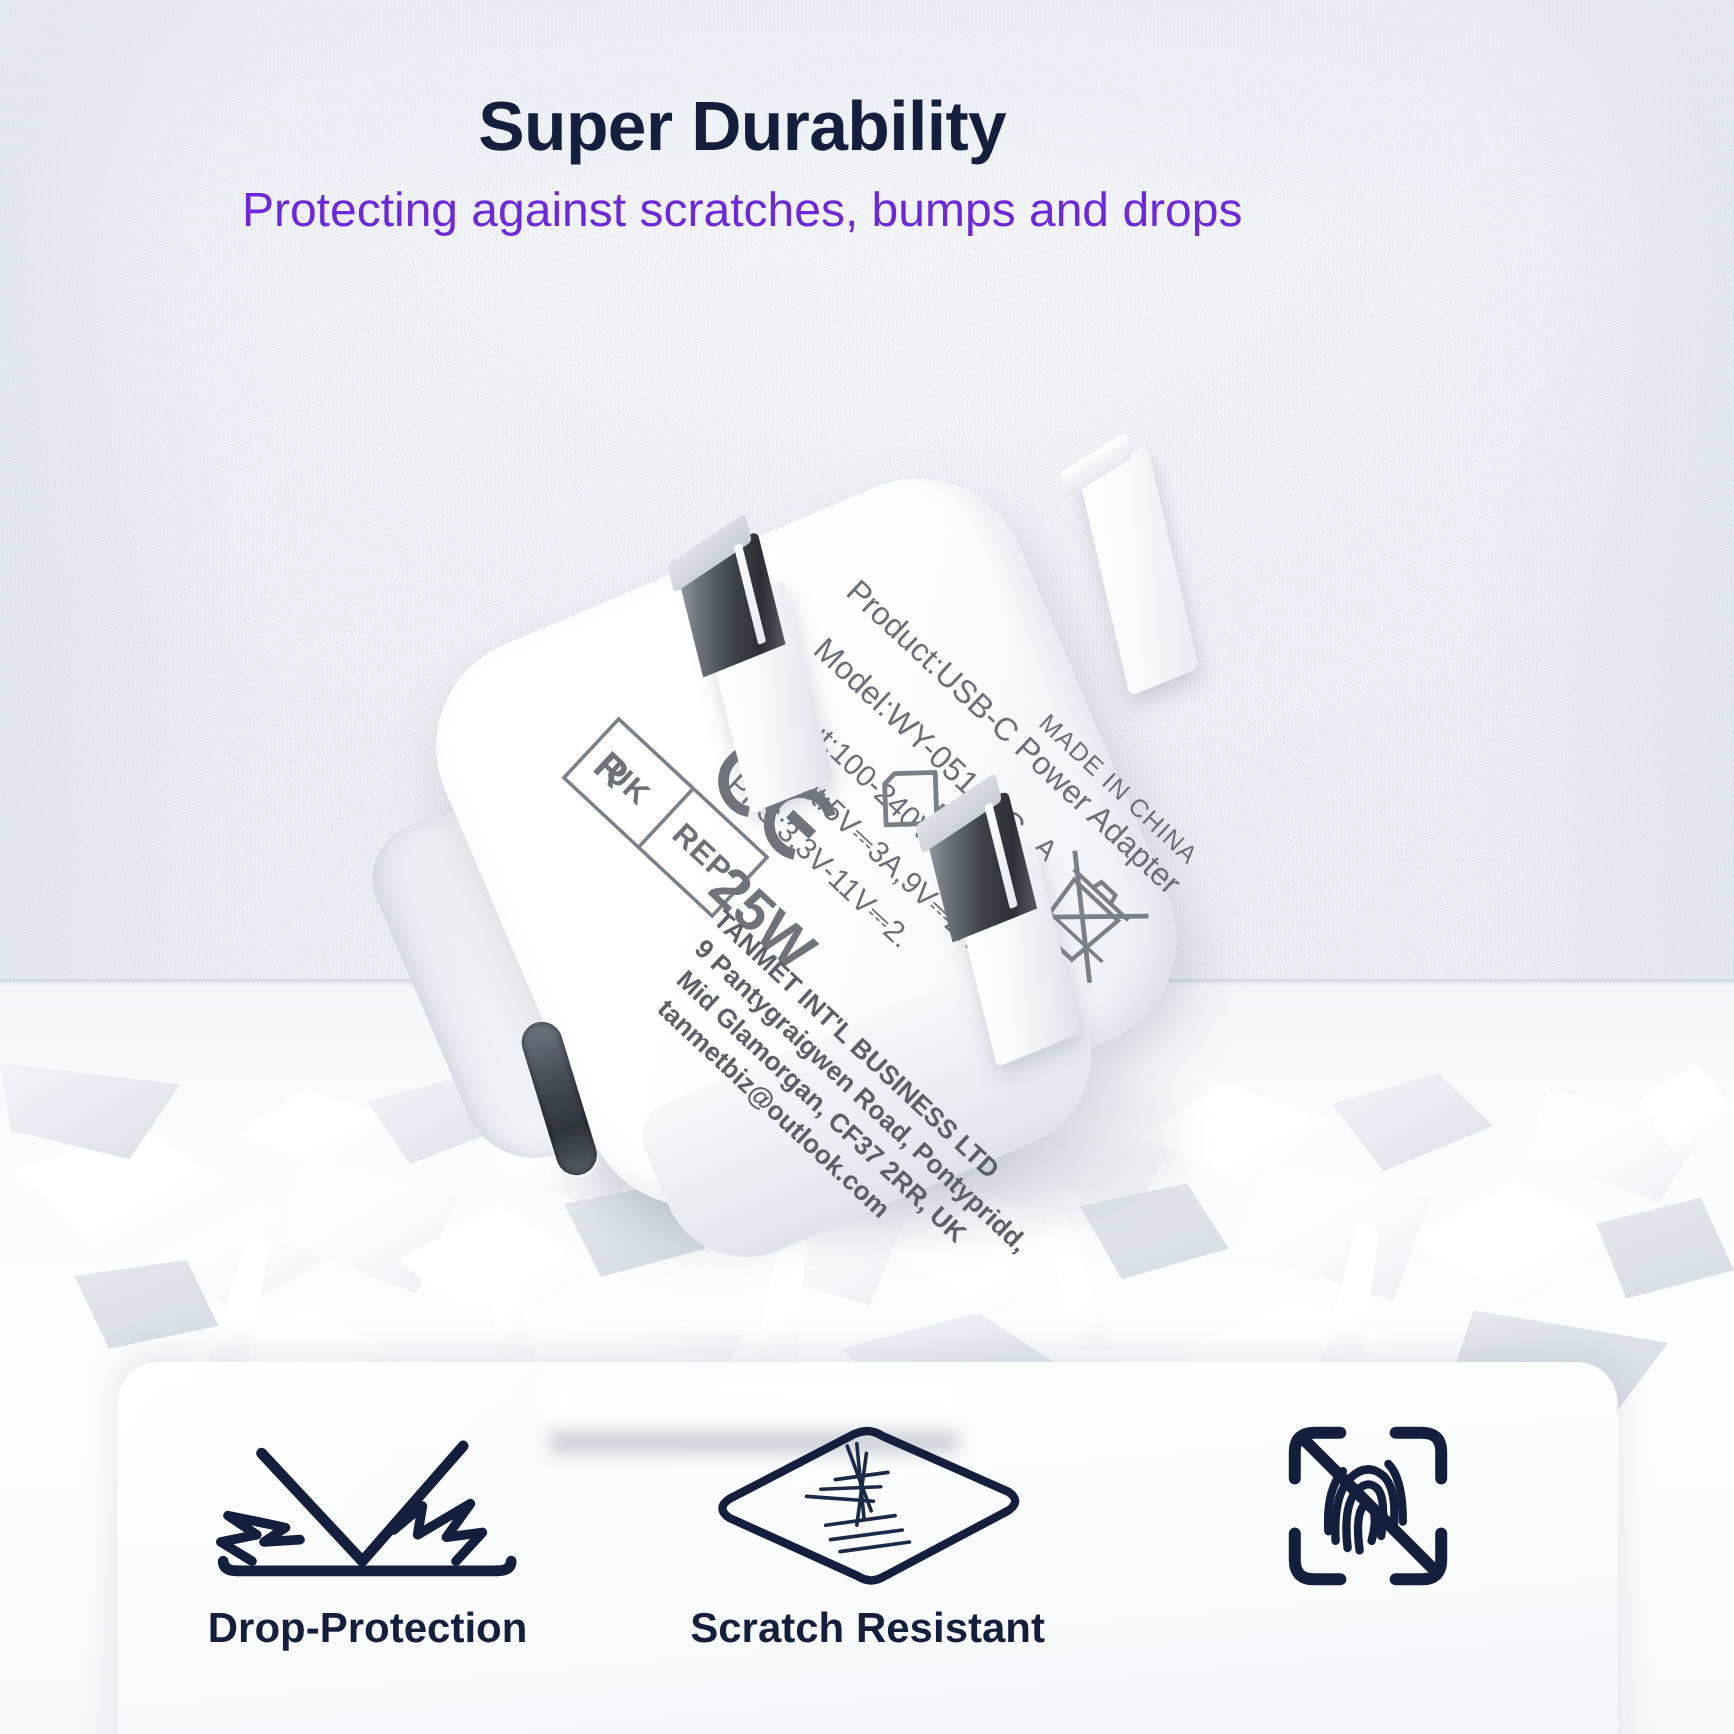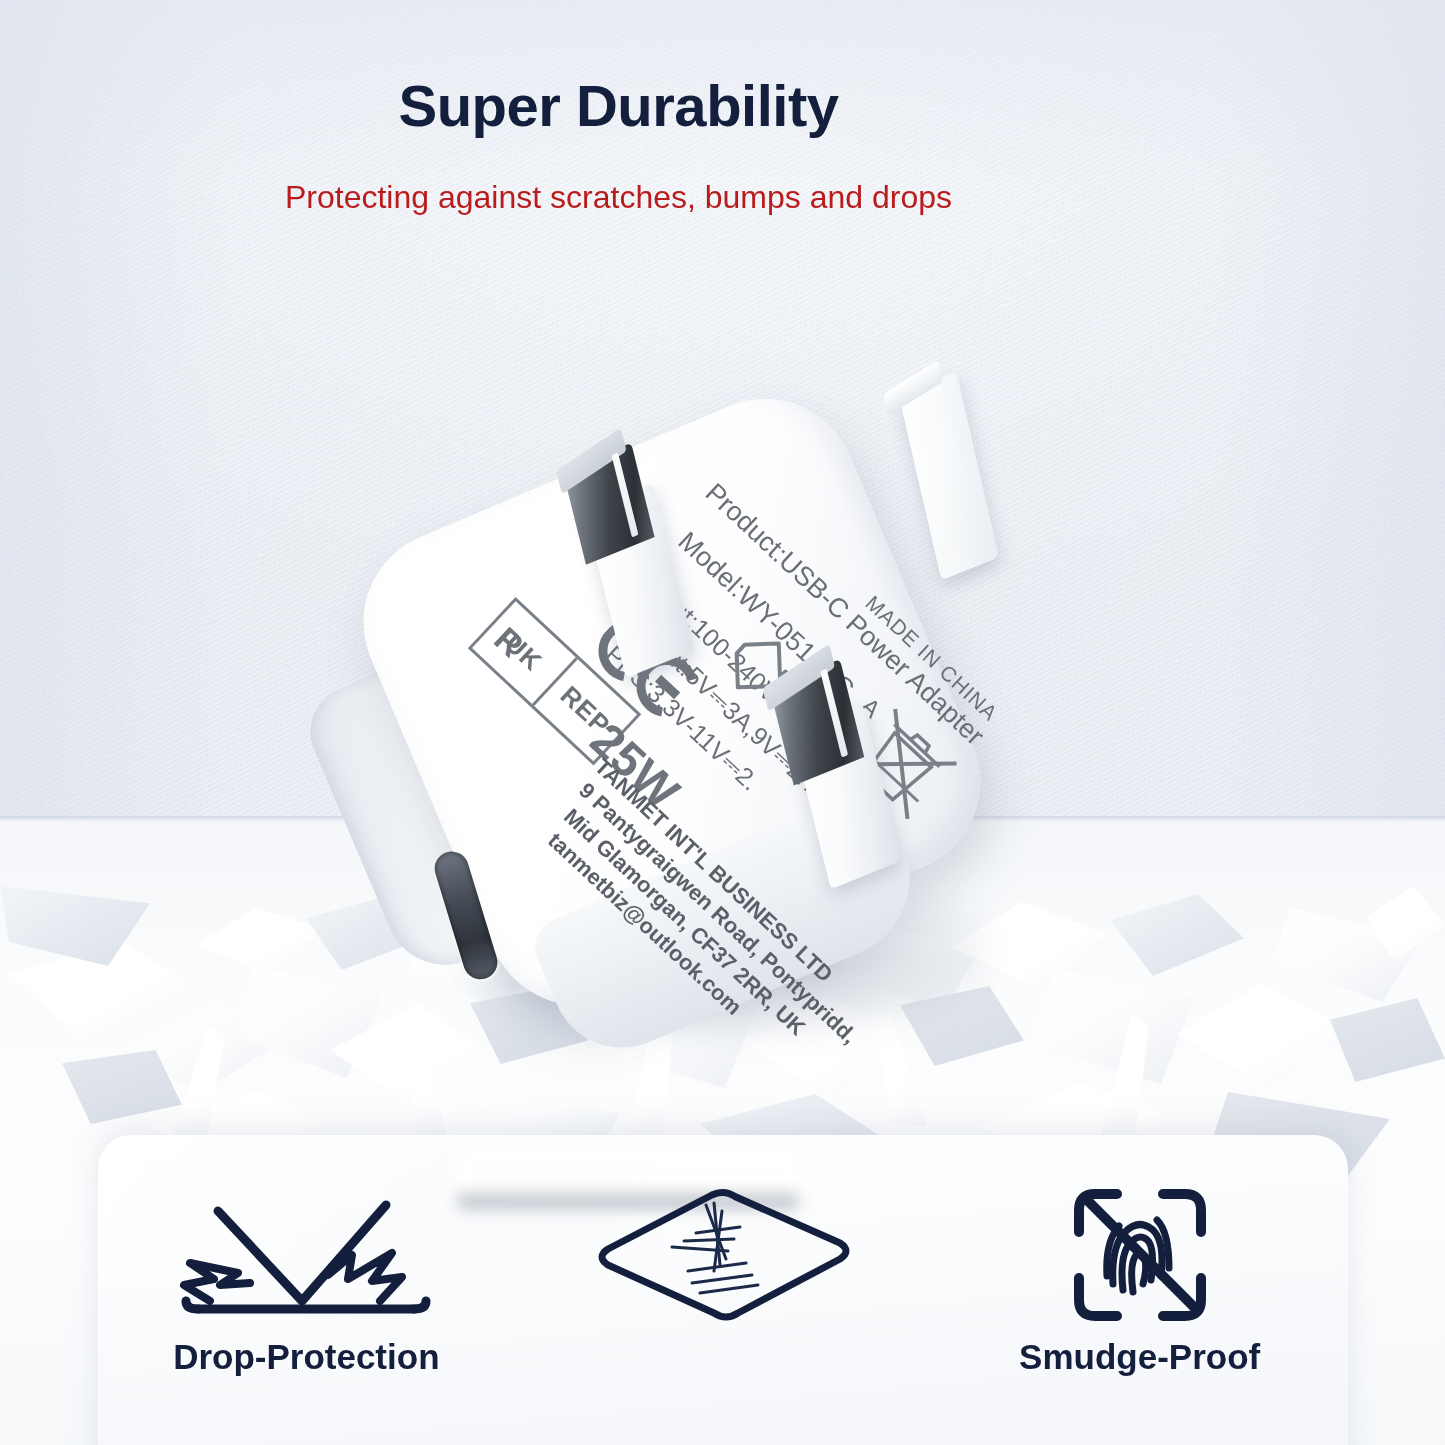--- a/index.html
+++ b/index.html
@@ -157,22 +157,22 @@
   }
 
   
   .heading-wrap { position:absolute; left:0; top:0; width:1237px; text-align:center; }
   h1.title {
     margin-top:72px;
     font-size:58px; font-weight:bold; color:#131f3c;
     letter-spacing:-.5px;
   }
   p.subtitle {
-    margin-top:40px;
-    font-size:32px; color:#b91c1c; font-weight:400;
+    margin-top:14px;
+    font-size:40px; color:#6d28d9; font-weight:400;
   }
 
   
   #feature-card {
     position:absolute; left:98px; top:1135px; width:1250px; height:340px;
     border-radius:34px 34px 0 0;
     background:linear-gradient(175deg,#ffffff 0%,#fbfcfd 38%,#f7f8fb 72%,#f4f6f9 100%);
     box-shadow:0 -6px 28px rgba(150,160,180,.22);
     overflow:hidden;
   }
@@ -377,20 +377,21 @@
               <path d="M134 26 L126 86"></path>
               <path d="M108 48 L152 42"></path>
               <path d="M96 56 L146 54"></path>
               <path d="M84 62 L140 66"></path>
               <path d="M100 86 L158 78"></path>
               <path d="M104 98 L164 90"></path>
               <path d="M112 108 L170 100"></path>
             </g>
           </svg>
         </div>
+        <div class="flabel">Scratch Resistant</div>
       </div>
 
       <div class="feature">
         <div class="ficon">
           <svg width="150" height="150" viewBox="0 0 150 150">
             <g class="ink" stroke-width="10">
               <path d="M52 14 H30 Q14 14 14 30 V52"></path>
               <path d="M98 14 H120 Q136 14 136 30 V52"></path>
               <path d="M14 98 V120 Q14 136 30 136 H52"></path>
               <path d="M136 98 V120 Q136 136 120 136 H98"></path>
@@ -398,18 +399,17 @@
             <g class="ink" stroke-width="7">
               <path d="M48 104 Q46 66 60 52 Q74 38 88 50 Q100 62 96 96"></path>
               <path d="M58 110 Q54 74 66 62 Q76 52 84 62 Q90 72 86 100"></path>
               <path d="M68 112 Q64 82 72 74 Q78 70 80 80 Q82 90 78 104"></path>
               <path d="M42 96 Q40 62 54 46"></path>
               <path d="M92 40 Q104 52 104 88"></path>
             </g>
             <path class="ink" stroke-width="10" d="M22 20 L128 126"></path>
           </svg>
         </div>
-        <div class="flabel">Smudge-Proof</div>
       </div>
     </div>
   </div>
 
 </div>
 
 </body></html>

